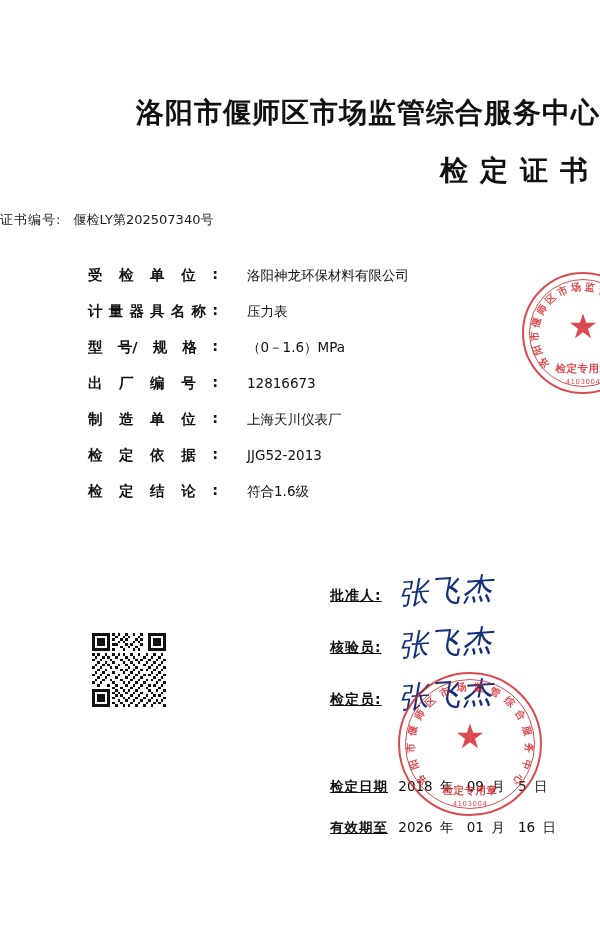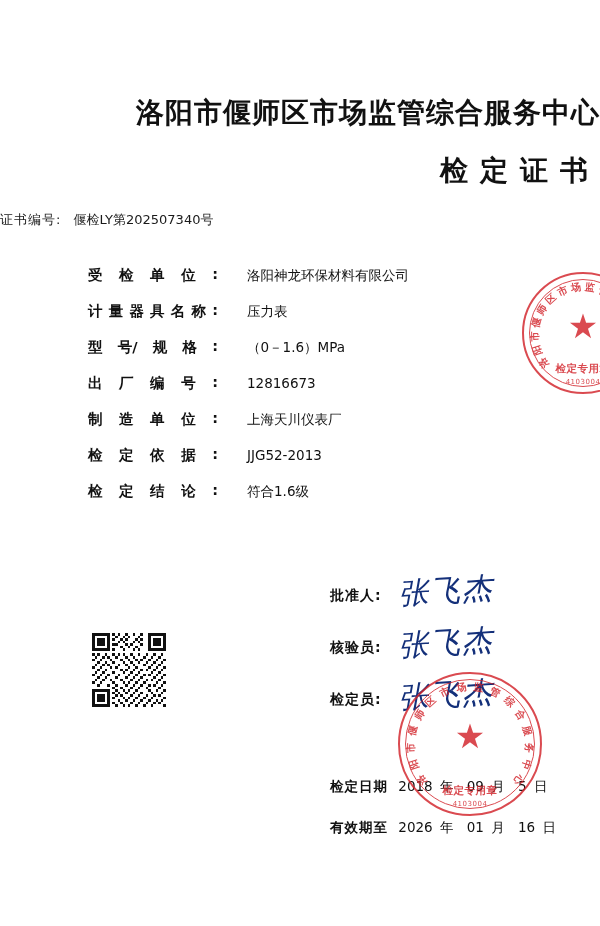--- a/index.html
+++ b/index.html
@@ -63,37 +63,37 @@
   
   .qr {
     position:absolute; left:92px; top:633px;
     width:74px; height:74px;
   }
   .qr svg { display:block; }
 
   
   .sig-block { position:absolute; left:330px; top:585px; width:250px; }
   .sig-row { position:relative; height:52px; }
-  .sig-label { font-size:14px; font-weight:bold; color:#111; letter-spacing:1px; }
+  .sig-label { font-size:14px; font-weight:bold; color:#111; letter-spacing:1px;text-decoration:underline; }
   .sig-hand {
     position:absolute; left:68px; top:-14px;
     font-family:"DejaVu Serif", serif;
     font-size:30px;
     color:#14307a;
     font-style:italic;
     letter-spacing:2px;
     transform:rotate(-4deg);
     white-space:nowrap;
   }
 
   .date-row {
     position:absolute; left:330px; width:260px;
     font-size:13.5px; color:#111;
   }
-  .date-row .lbl { font-weight:bold; letter-spacing:1px; }
+  .date-row .lbl { font-weight:bold; letter-spacing:1px;text-decoration:underline; }
   .date-row .d { margin-left:6px; }
   .date-row .u { margin:0 3px; }
   #cert-date { top:778px; }
   #valid-date { top:819px; }
 
   
   .seal {
     position:absolute;
     border-radius:50%;
     border:2.5px solid #d2232a;

